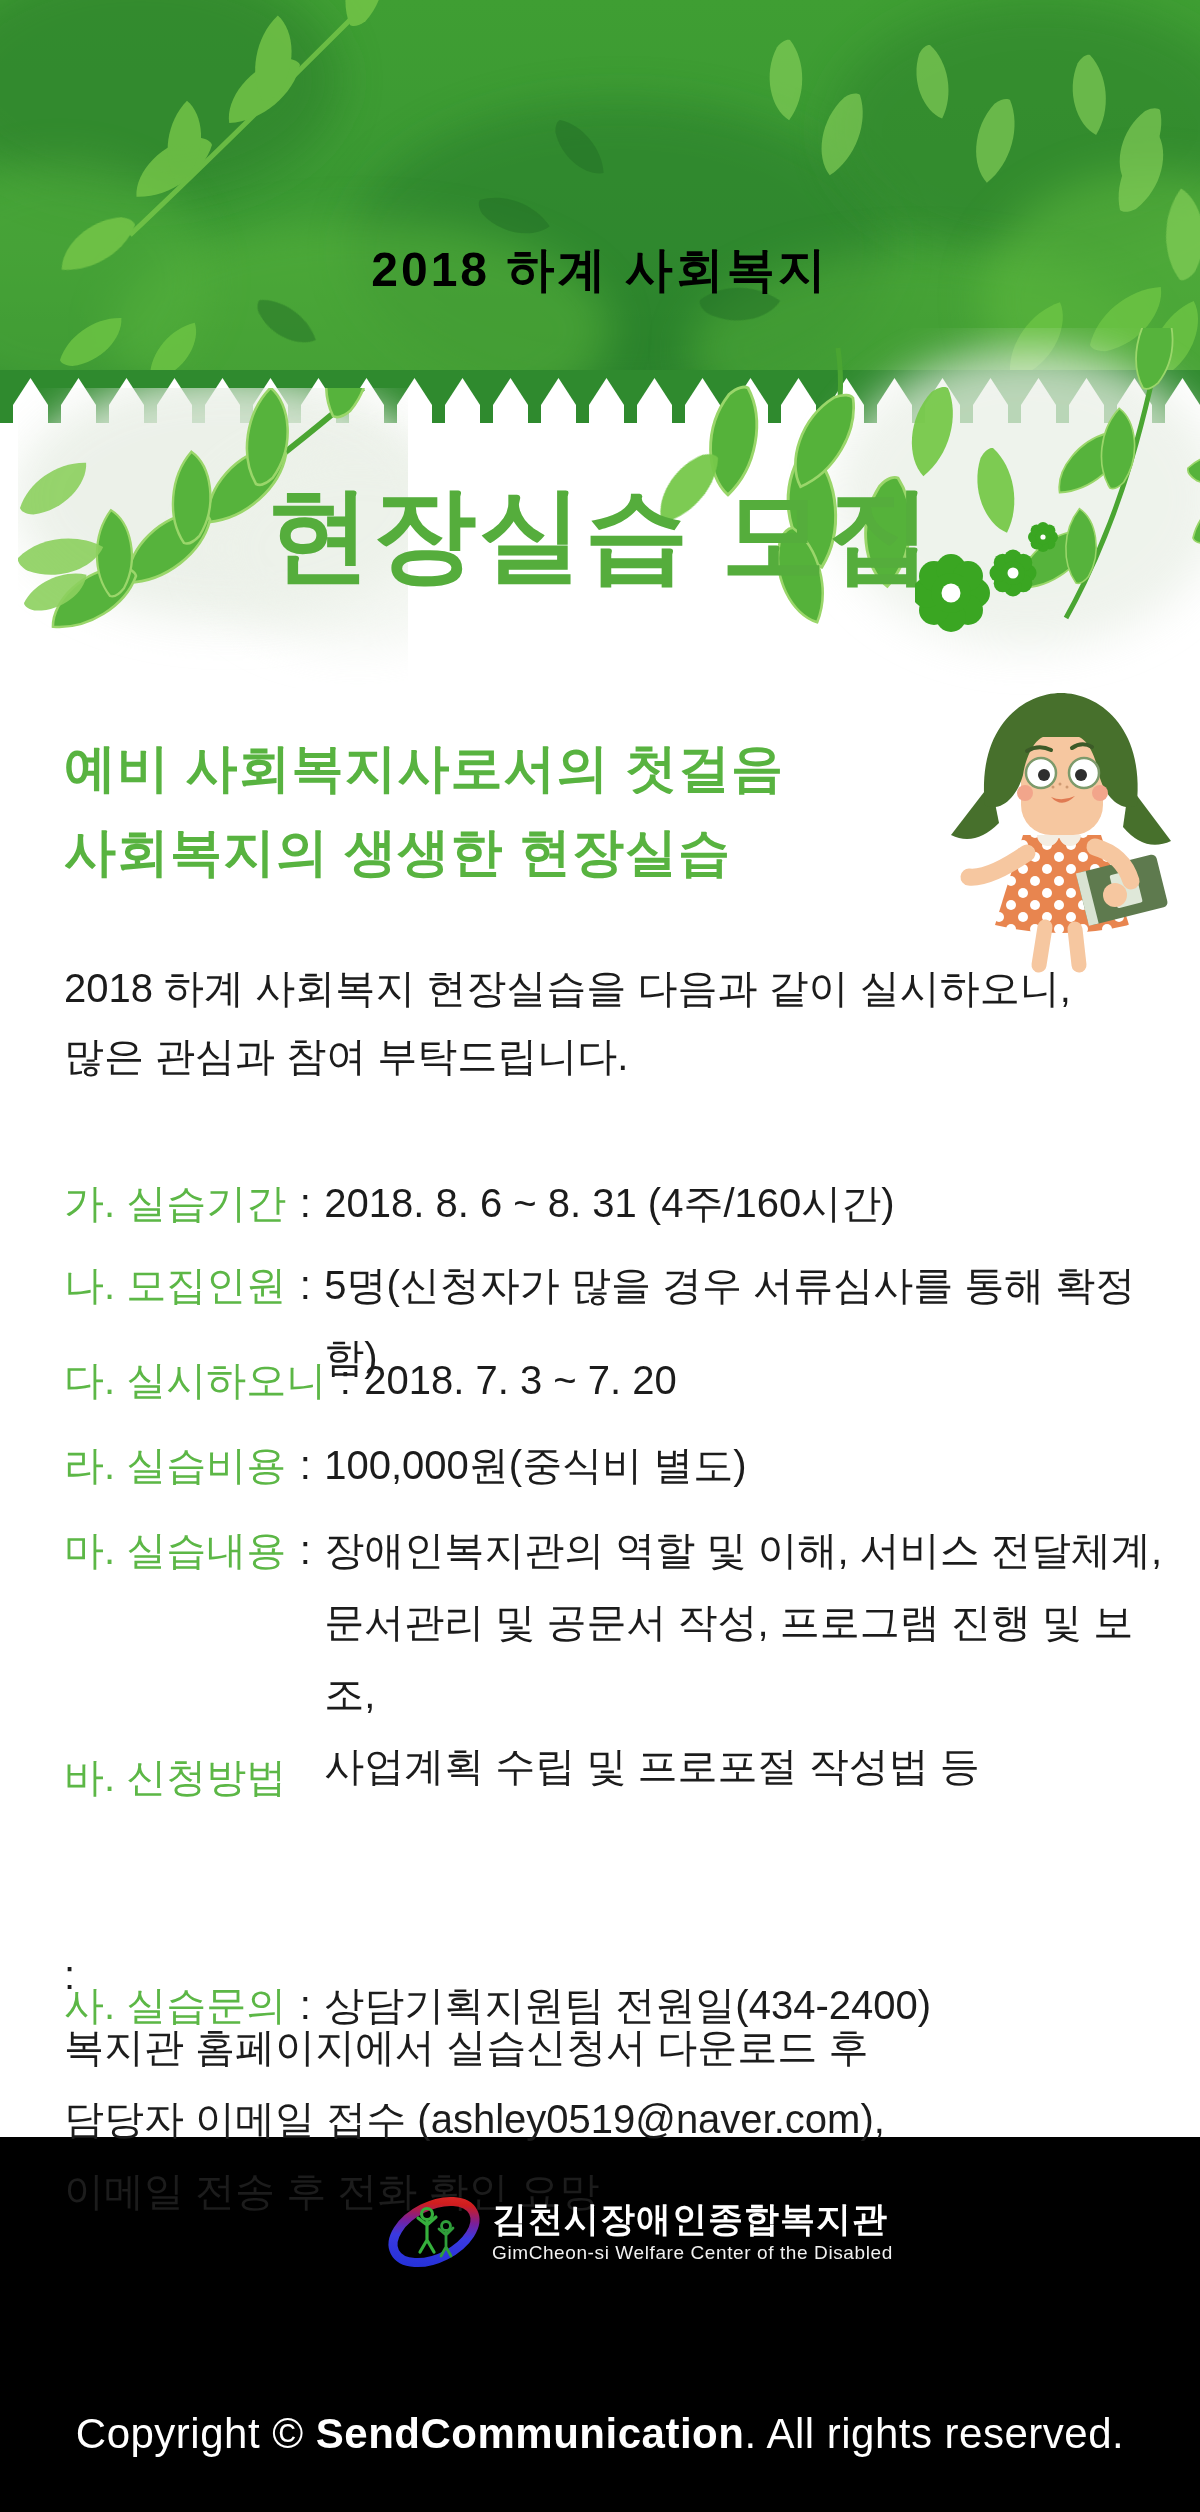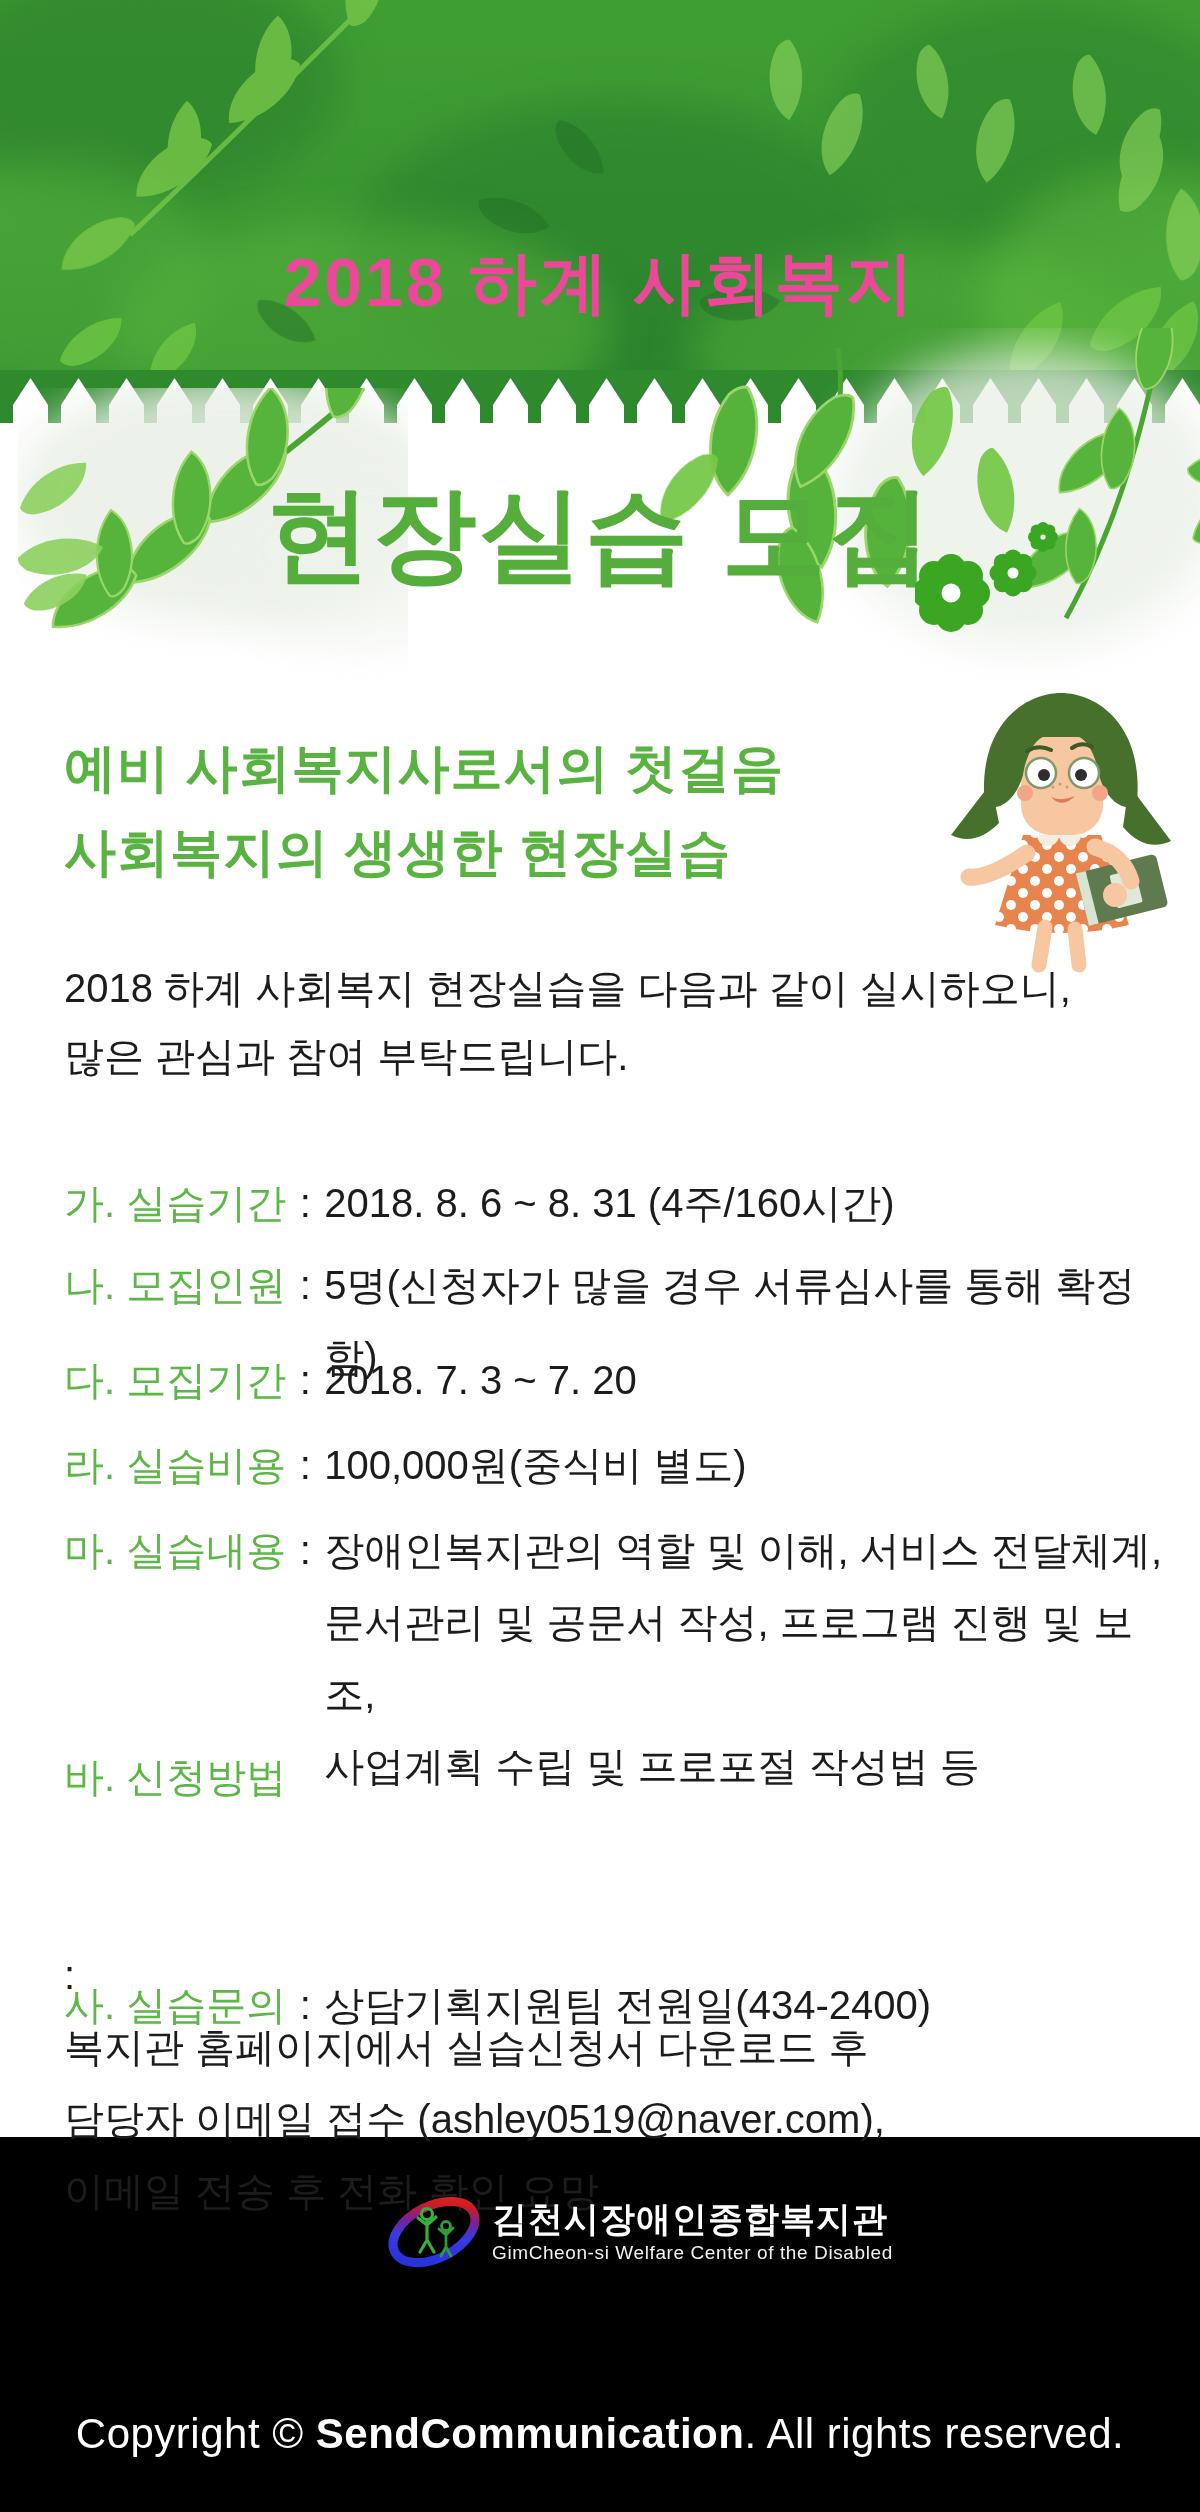--- a/index.html
+++ b/index.html
@@ -4,22 +4,22 @@
 <style>
   html,body{margin:0;padding:0;background:#ffffff;}
   .canvas{position:relative;width:1200px;height:2512px;margin:0 auto;background:#ffffff;overflow:hidden;
           font-family:"Liberation Sans","DejaVu Sans",sans-serif;}
   .abs{position:absolute;}
   svg{display:block;}
 
   
   .header-art{top:0;left:0;width:1200px;height:382px;}
   .picket-border{top:370px;left:0;width:1200px;height:56px;}
-  .kicker{top:238px;left:0;width:100%;text-align:center;color:#ec4899;
-          font-size:68px;font-weight:bold;letter-spacing:3px;z-index:5;}
+  .kicker{top:238px;left:0;width:100%;text-align:center;color:#000000;
+          font-size:48px;font-weight:bold;letter-spacing:3px;z-index:5;}
 
   
   .leaf-left{top:388px;left:18px;width:390px;height:300px;z-index:3;}
   .leaf-right{top:328px;left:598px;width:602px;height:380px;z-index:3;}
   .flowers{top:515px;left:915px;width:200px;height:160px;z-index:4;}
   .mascot{top:683px;left:933px;width:258px;height:292px;z-index:4;}
 
   
   .main-title{top:466px;left:0;width:100%;box-sizing:border-box;text-align:center;
               color:#55ad3c;font-size:104px;font-weight:bold;letter-spacing:2px;z-index:4;}
@@ -264,21 +264,21 @@
     <span class="label">가. 실습기간</span>
       <span class="colon">:</span>
       <span class="value">2018. 8. 6 ~ 8. 31 (4주/160시간)</span>
   </div>
   <div class="abs row r2">
     <span class="label">나. 모집인원</span>
       <span class="colon">:</span>
       <span class="value">5명(신청자가 많을 경우 서류심사를 통해 확정함)</span>
   </div>
   <div class="abs row r3">
-    <span class="label">다. 모집기간</span>
+    <span class="label">다. 실시하오니</span>
       <span class="colon">:</span>
       <span class="value">2018. 7. 3 ~ 7. 20</span>
   </div>
   <div class="abs row r4">
     <span class="label">라. 실습비용</span>
       <span class="colon">:</span>
       <span class="value">100,000원(중식비 별도)</span>
   </div>
   <div class="abs row r5">
     <span class="label">마. 실습내용</span>

